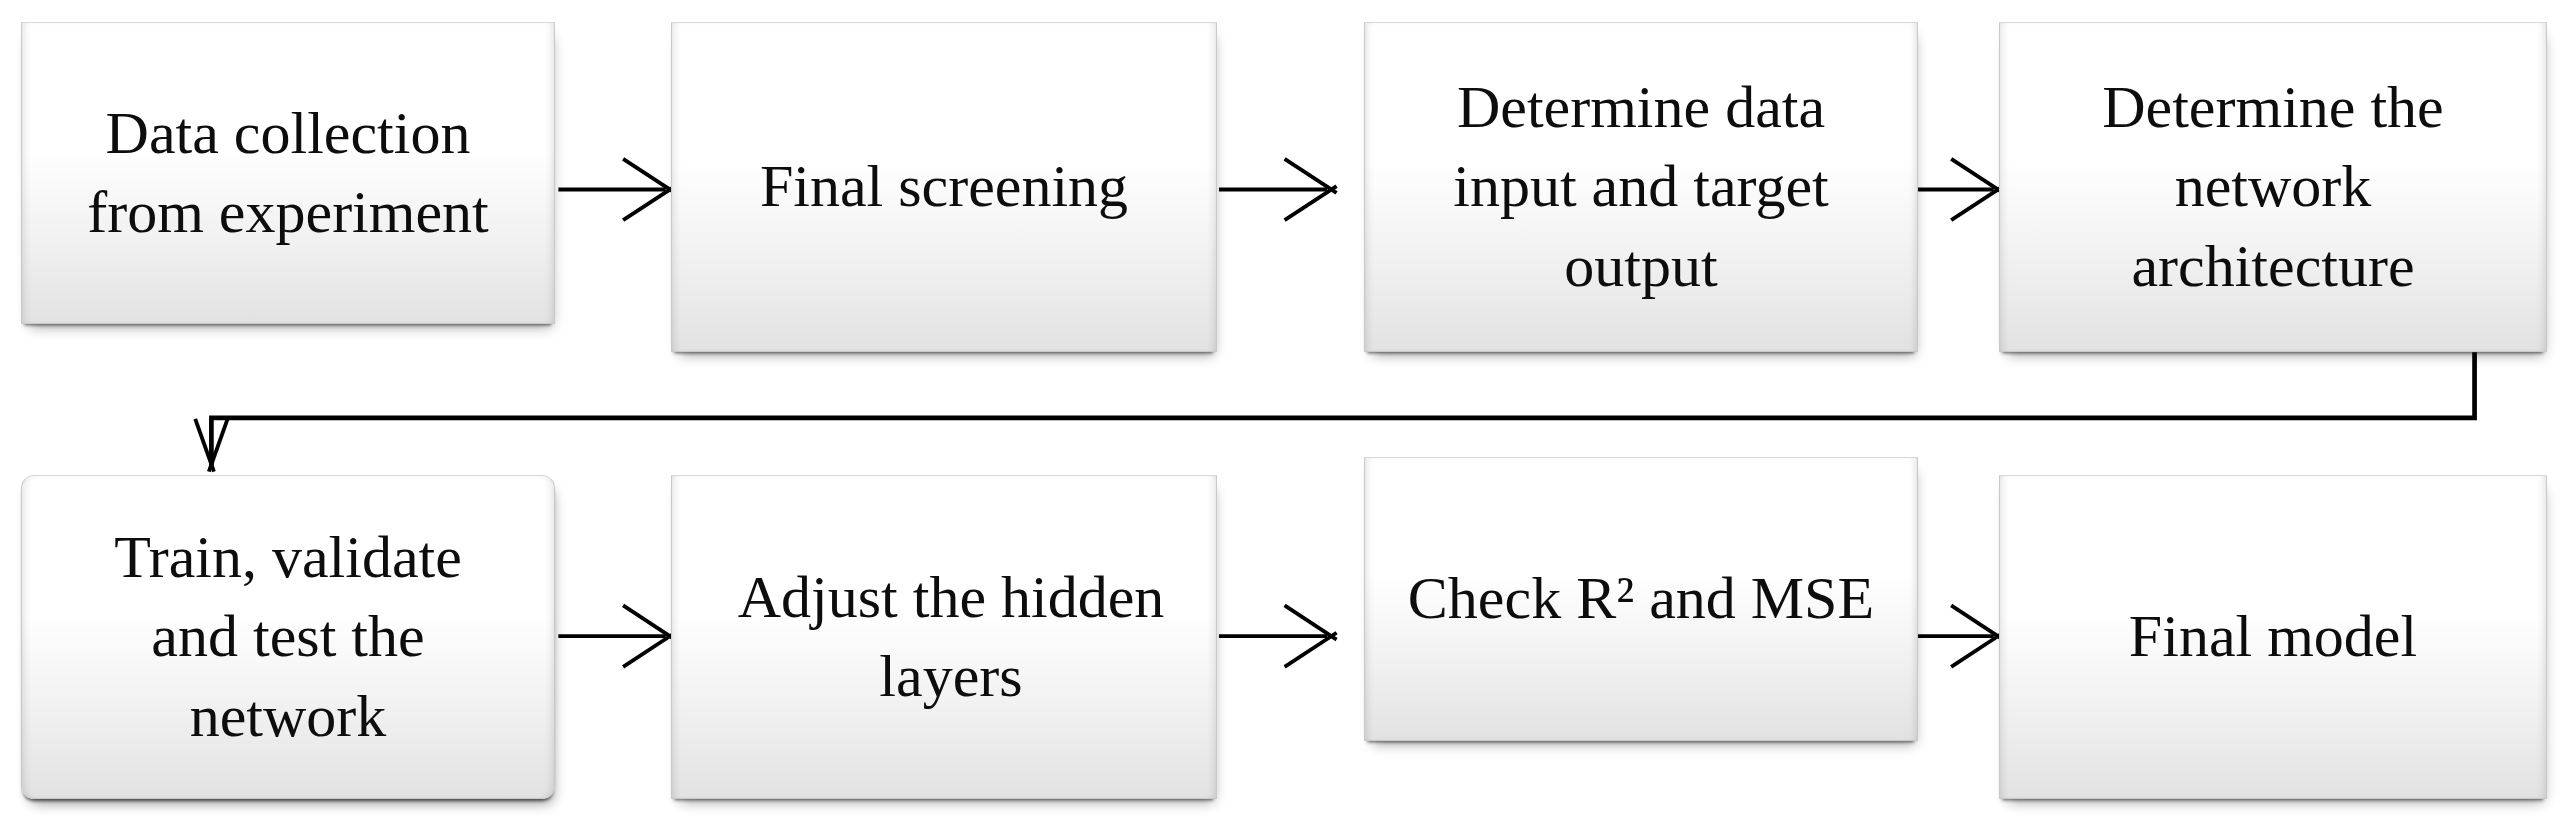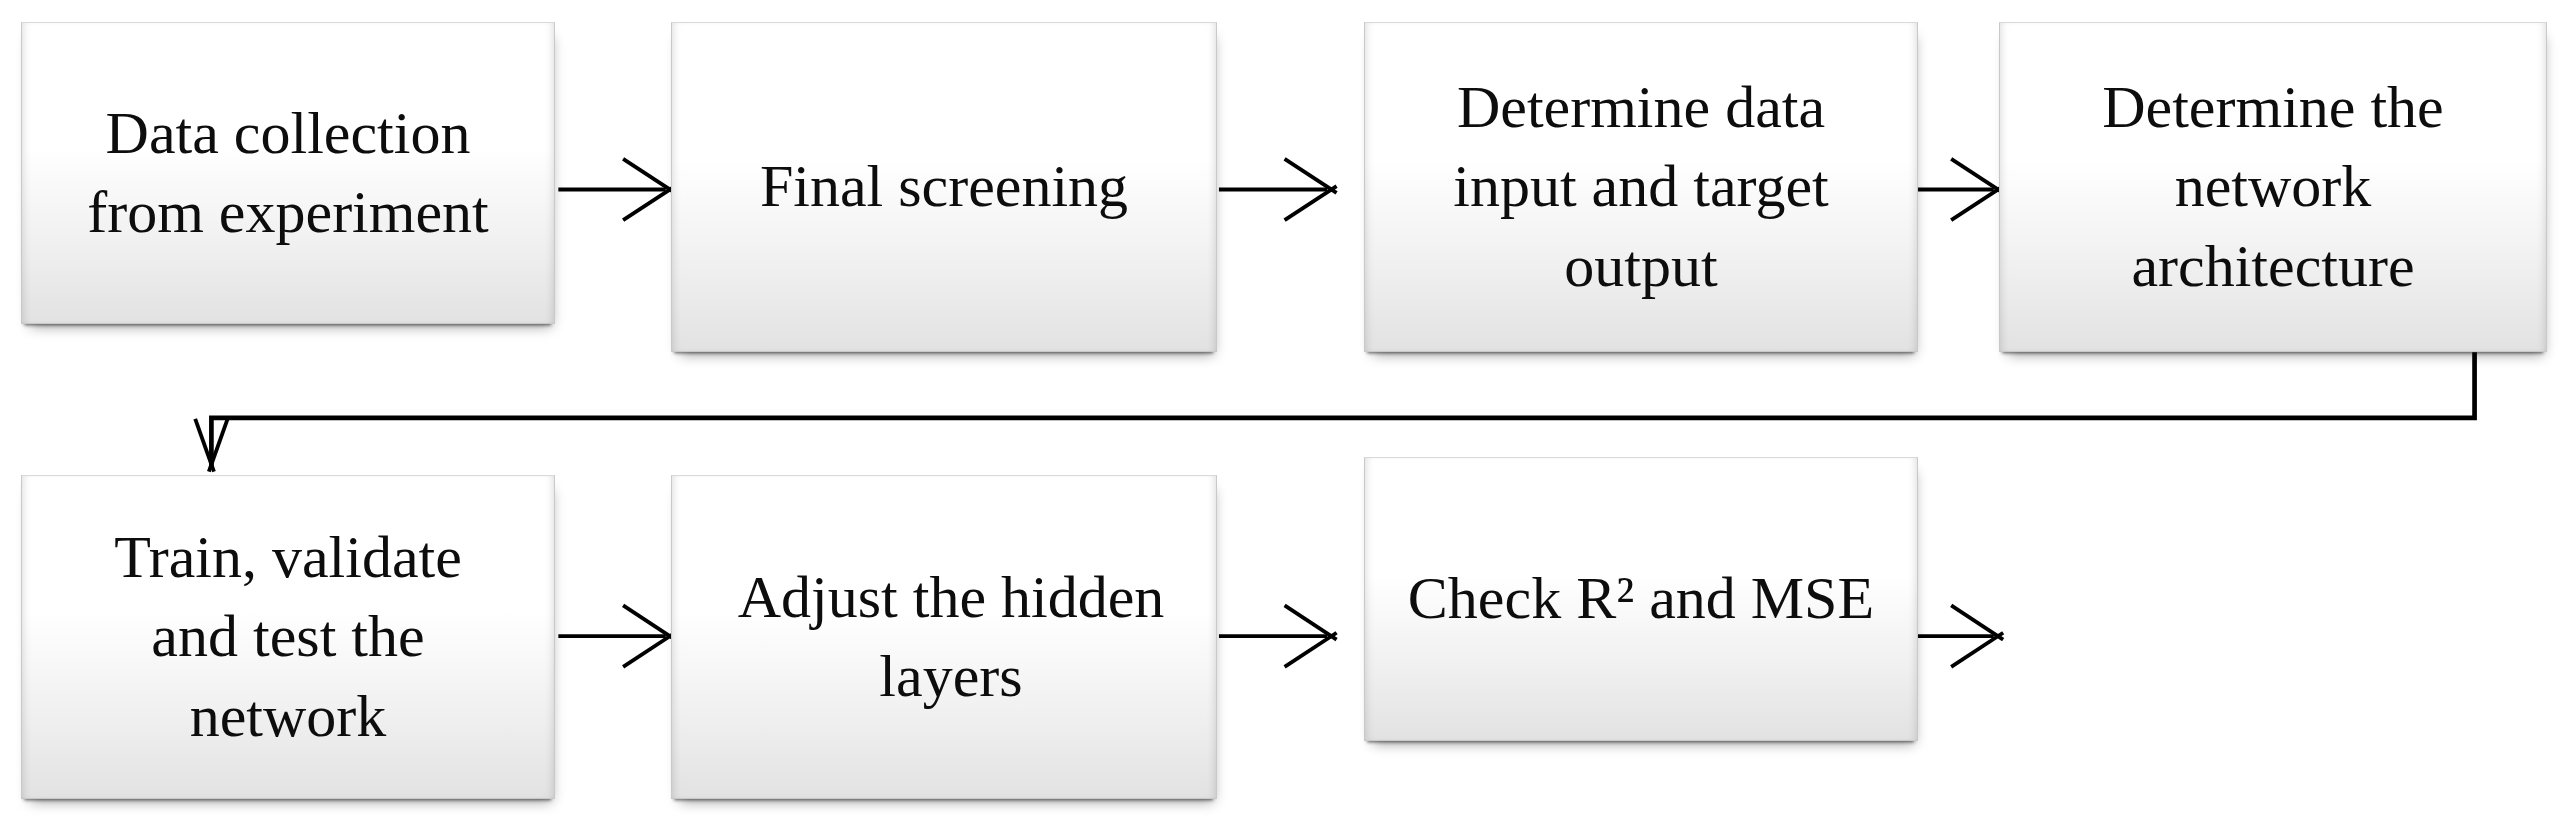--- a/index.html
+++ b/index.html
@@ -47,21 +47,21 @@
     line-height: 1.32;
     color: #0d0d0d;
     padding: 0 25.6px;
   }
   
   .b1 { left: 21px;   top: 22px;  width: 534px; height: 302px; }
   .b2 { left: 671px;  top: 22px;  width: 546px; height: 330px; }
   .b3 { left: 1332px; top: 22px;  width: 554px; height: 330px; margin-left: 32px; }
   .b4 { left: 1999px; top: 22px;  width: 548px; height: 330px; }
   
-  .b5 { left: 21px;   top: 475px; width: 534px; height: 324px; }
+  .b5 { left: 21px;   top: 475px; width: 534px; height: 324px; border-radius: 13px; }
   .b6 { left: 671px;  top: 475px; width: 546px; height: 324px; padding-left: 14px; }
   .b7 { left: 1332px; top: 457px; width: 554px; height: 284px; margin-left: 32px; }
   .b8 { left: 1999px; top: 475px; width: 548px; height: 324px; }
 </style>
 </head>
 <body>
 
 <div class="canvas">
 
   <svg class="connector-layer" viewBox="0 0 3022 979" xmlns="http://www.w3.org/2000/svg">
@@ -128,15 +128,18 @@
 and test the
 network</div>
   </div>
   <div class="flow-box b6">
     <div class="label">Adjust the hidden
 layers</div>
   </div>
   <div class="flow-box b7">
     <div class="label">Check R² and MSE</div>
   </div>
+  <div class="flow-box b8">
+    <div class="label">Final model</div>
+  </div>
 
 </div>
 
 
 </body></html>

